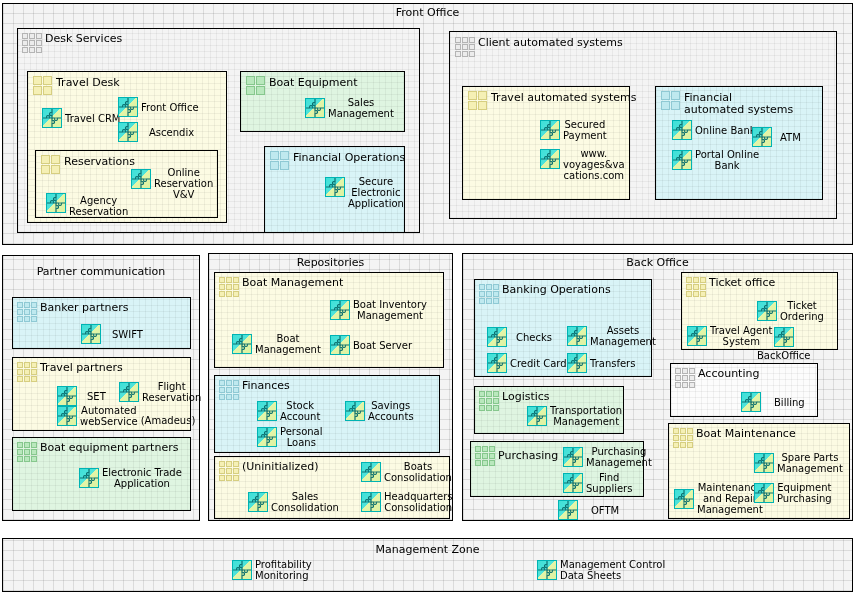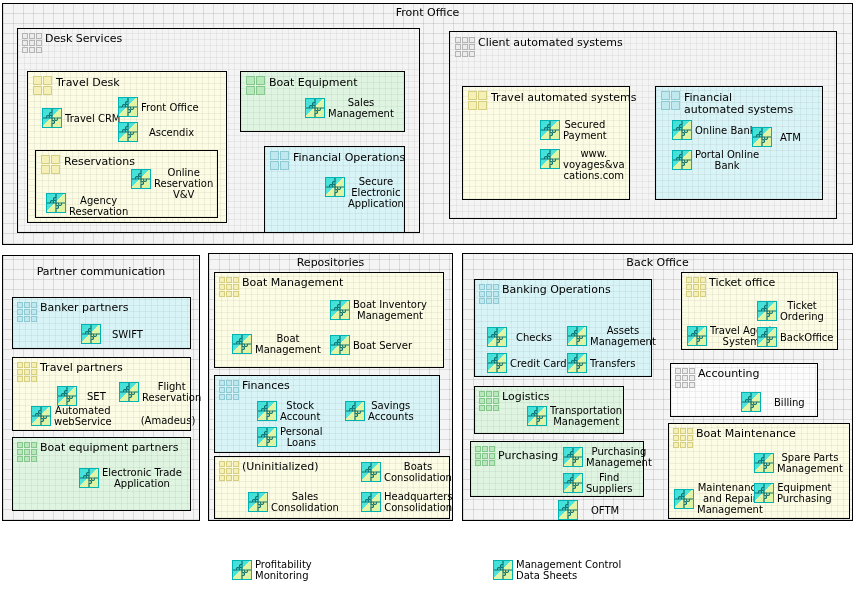--- a/index.html
+++ b/index.html
@@ -374,21 +374,21 @@
       <span class="comp-icon">
           <svg viewBox="0 0 18 18">
             <path d="M9 0 V4 Q6.5 3 6.5 5 Q6.5 7 9 6 V9 H6 Q7 6.5 5 6.5 Q3 6.5 4 9 H0" fill="none" stroke="#0a6e6e" stroke-width="1.2"></path>
             <path d="M9 9 H12 Q11 11.5 13 11.5 Q15 11.5 14 9 H18 M9 9 V12 Q11.5 11 11.5 13 Q11.5 15 9 14 V18" fill="none" stroke="#0a6e6e" stroke-width="1.2"></path>
           </svg>
         </span>
       <span class="comp-label c" style="margin-top:-1px;">Flight
 Reservation</span>
     </div>
     <div class="comp-label c" style="position:absolute;left:122px;top:57px;width:66px;">(Amadeus)</div>
-    <div class="comp stack" style="left:18px;top:48px;justify-content:center;">
+    <div class="comp stack" style="left:44px;top:48px;justify-content:center;">
       <span class="comp-icon">
           <svg viewBox="0 0 18 18">
             <path d="M9 0 V4 Q6.5 3 6.5 5 Q6.5 7 9 6 V9 H6 Q7 6.5 5 6.5 Q3 6.5 4 9 H0" fill="none" stroke="#0a6e6e" stroke-width="1.2"></path>
             <path d="M9 9 H12 Q11 11.5 13 11.5 Q15 11.5 14 9 H18 M9 9 V12 Q11.5 11 11.5 13 Q11.5 15 9 14 V18" fill="none" stroke="#0a6e6e" stroke-width="1.2"></path>
           </svg>
         </span>
       <span class="comp-label c" style="margin-top:-1px;">Automated
 webService</span>
     </div>
   </div>
@@ -718,21 +718,21 @@
     <div class="comp" style="left:5px;top:52px;">
       <span class="comp-icon">
           <svg viewBox="0 0 18 18">
             <path d="M9 0 V4 Q6.5 3 6.5 5 Q6.5 7 9 6 V9 H6 Q7 6.5 5 6.5 Q3 6.5 4 9 H0" fill="none" stroke="#0a6e6e" stroke-width="1.2"></path>
             <path d="M9 9 H12 Q11 11.5 13 11.5 Q15 11.5 14 9 H18 M9 9 V12 Q11.5 11 11.5 13 Q11.5 15 9 14 V18" fill="none" stroke="#0a6e6e" stroke-width="1.2"></path>
           </svg>
         </span>
       <span class="comp-label c">Travel Agent
 System</span>
     </div>
-    <div class="comp" style="left:75px;top:54px;">
+    <div class="comp" style="left:75px;top:54px;flex-direction:column;">
       <span class="comp-icon">
           <svg viewBox="0 0 18 18">
             <path d="M9 0 V4 Q6.5 3 6.5 5 Q6.5 7 9 6 V9 H6 Q7 6.5 5 6.5 Q3 6.5 4 9 H0" fill="none" stroke="#0a6e6e" stroke-width="1.2"></path>
             <path d="M9 9 H12 Q11 11.5 13 11.5 Q15 11.5 14 9 H18 M9 9 V12 Q11.5 11 11.5 13 Q11.5 15 9 14 V18" fill="none" stroke="#0a6e6e" stroke-width="1.2"></path>
           </svg>
         </span>
       <span class="comp-label l">BackOffice</span>
     </div>
   </div>
 
@@ -799,31 +799,34 @@
           <svg viewBox="0 0 18 18">
             <path d="M9 0 V4 Q6.5 3 6.5 5 Q6.5 7 9 6 V9 H6 Q7 6.5 5 6.5 Q3 6.5 4 9 H0" fill="none" stroke="#0a6e6e" stroke-width="1.2"></path>
             <path d="M9 9 H12 Q11 11.5 13 11.5 Q15 11.5 14 9 H18 M9 9 V12 Q11.5 11 11.5 13 Q11.5 15 9 14 V18" fill="none" stroke="#0a6e6e" stroke-width="1.2"></path>
           </svg>
         </span>
       <span class="comp-label c">Equipment
 Purchasing</span>
     </div>
   </div>
 
+  <div class="zone" style="left:2px;top:538px;width:851px;height:54px;">
+    <div class="zone-title" style="top:5px;">Management Zone</div>
+  </div>
   <div class="comp" style="left:232px;top:559px;">
     <span class="comp-icon">
         <svg viewBox="0 0 18 18">
           <path d="M9 0 V4 Q6.5 3 6.5 5 Q6.5 7 9 6 V9 H6 Q7 6.5 5 6.5 Q3 6.5 4 9 H0" fill="none" stroke="#0a6e6e" stroke-width="1.2"></path>
           <path d="M9 9 H12 Q11 11.5 13 11.5 Q15 11.5 14 9 H18 M9 9 V12 Q11.5 11 11.5 13 Q11.5 15 9 14 V18" fill="none" stroke="#0a6e6e" stroke-width="1.2"></path>
         </svg>
       </span>
     <span class="comp-label l">Profitability
 Monitoring</span>
   </div>
-  <div class="comp" style="left:493px;top:559px;">
+  <div class="comp" style="left:537px;top:559px;">
     <span class="comp-icon">
         <svg viewBox="0 0 18 18">
           <path d="M9 0 V4 Q6.5 3 6.5 5 Q6.5 7 9 6 V9 H6 Q7 6.5 5 6.5 Q3 6.5 4 9 H0" fill="none" stroke="#0a6e6e" stroke-width="1.2"></path>
           <path d="M9 9 H12 Q11 11.5 13 11.5 Q15 11.5 14 9 H18 M9 9 V12 Q11.5 11 11.5 13 Q11.5 15 9 14 V18" fill="none" stroke="#0a6e6e" stroke-width="1.2"></path>
         </svg>
       </span>
     <span class="comp-label l">Management Control
 Data Sheets</span>
   </div>
 

